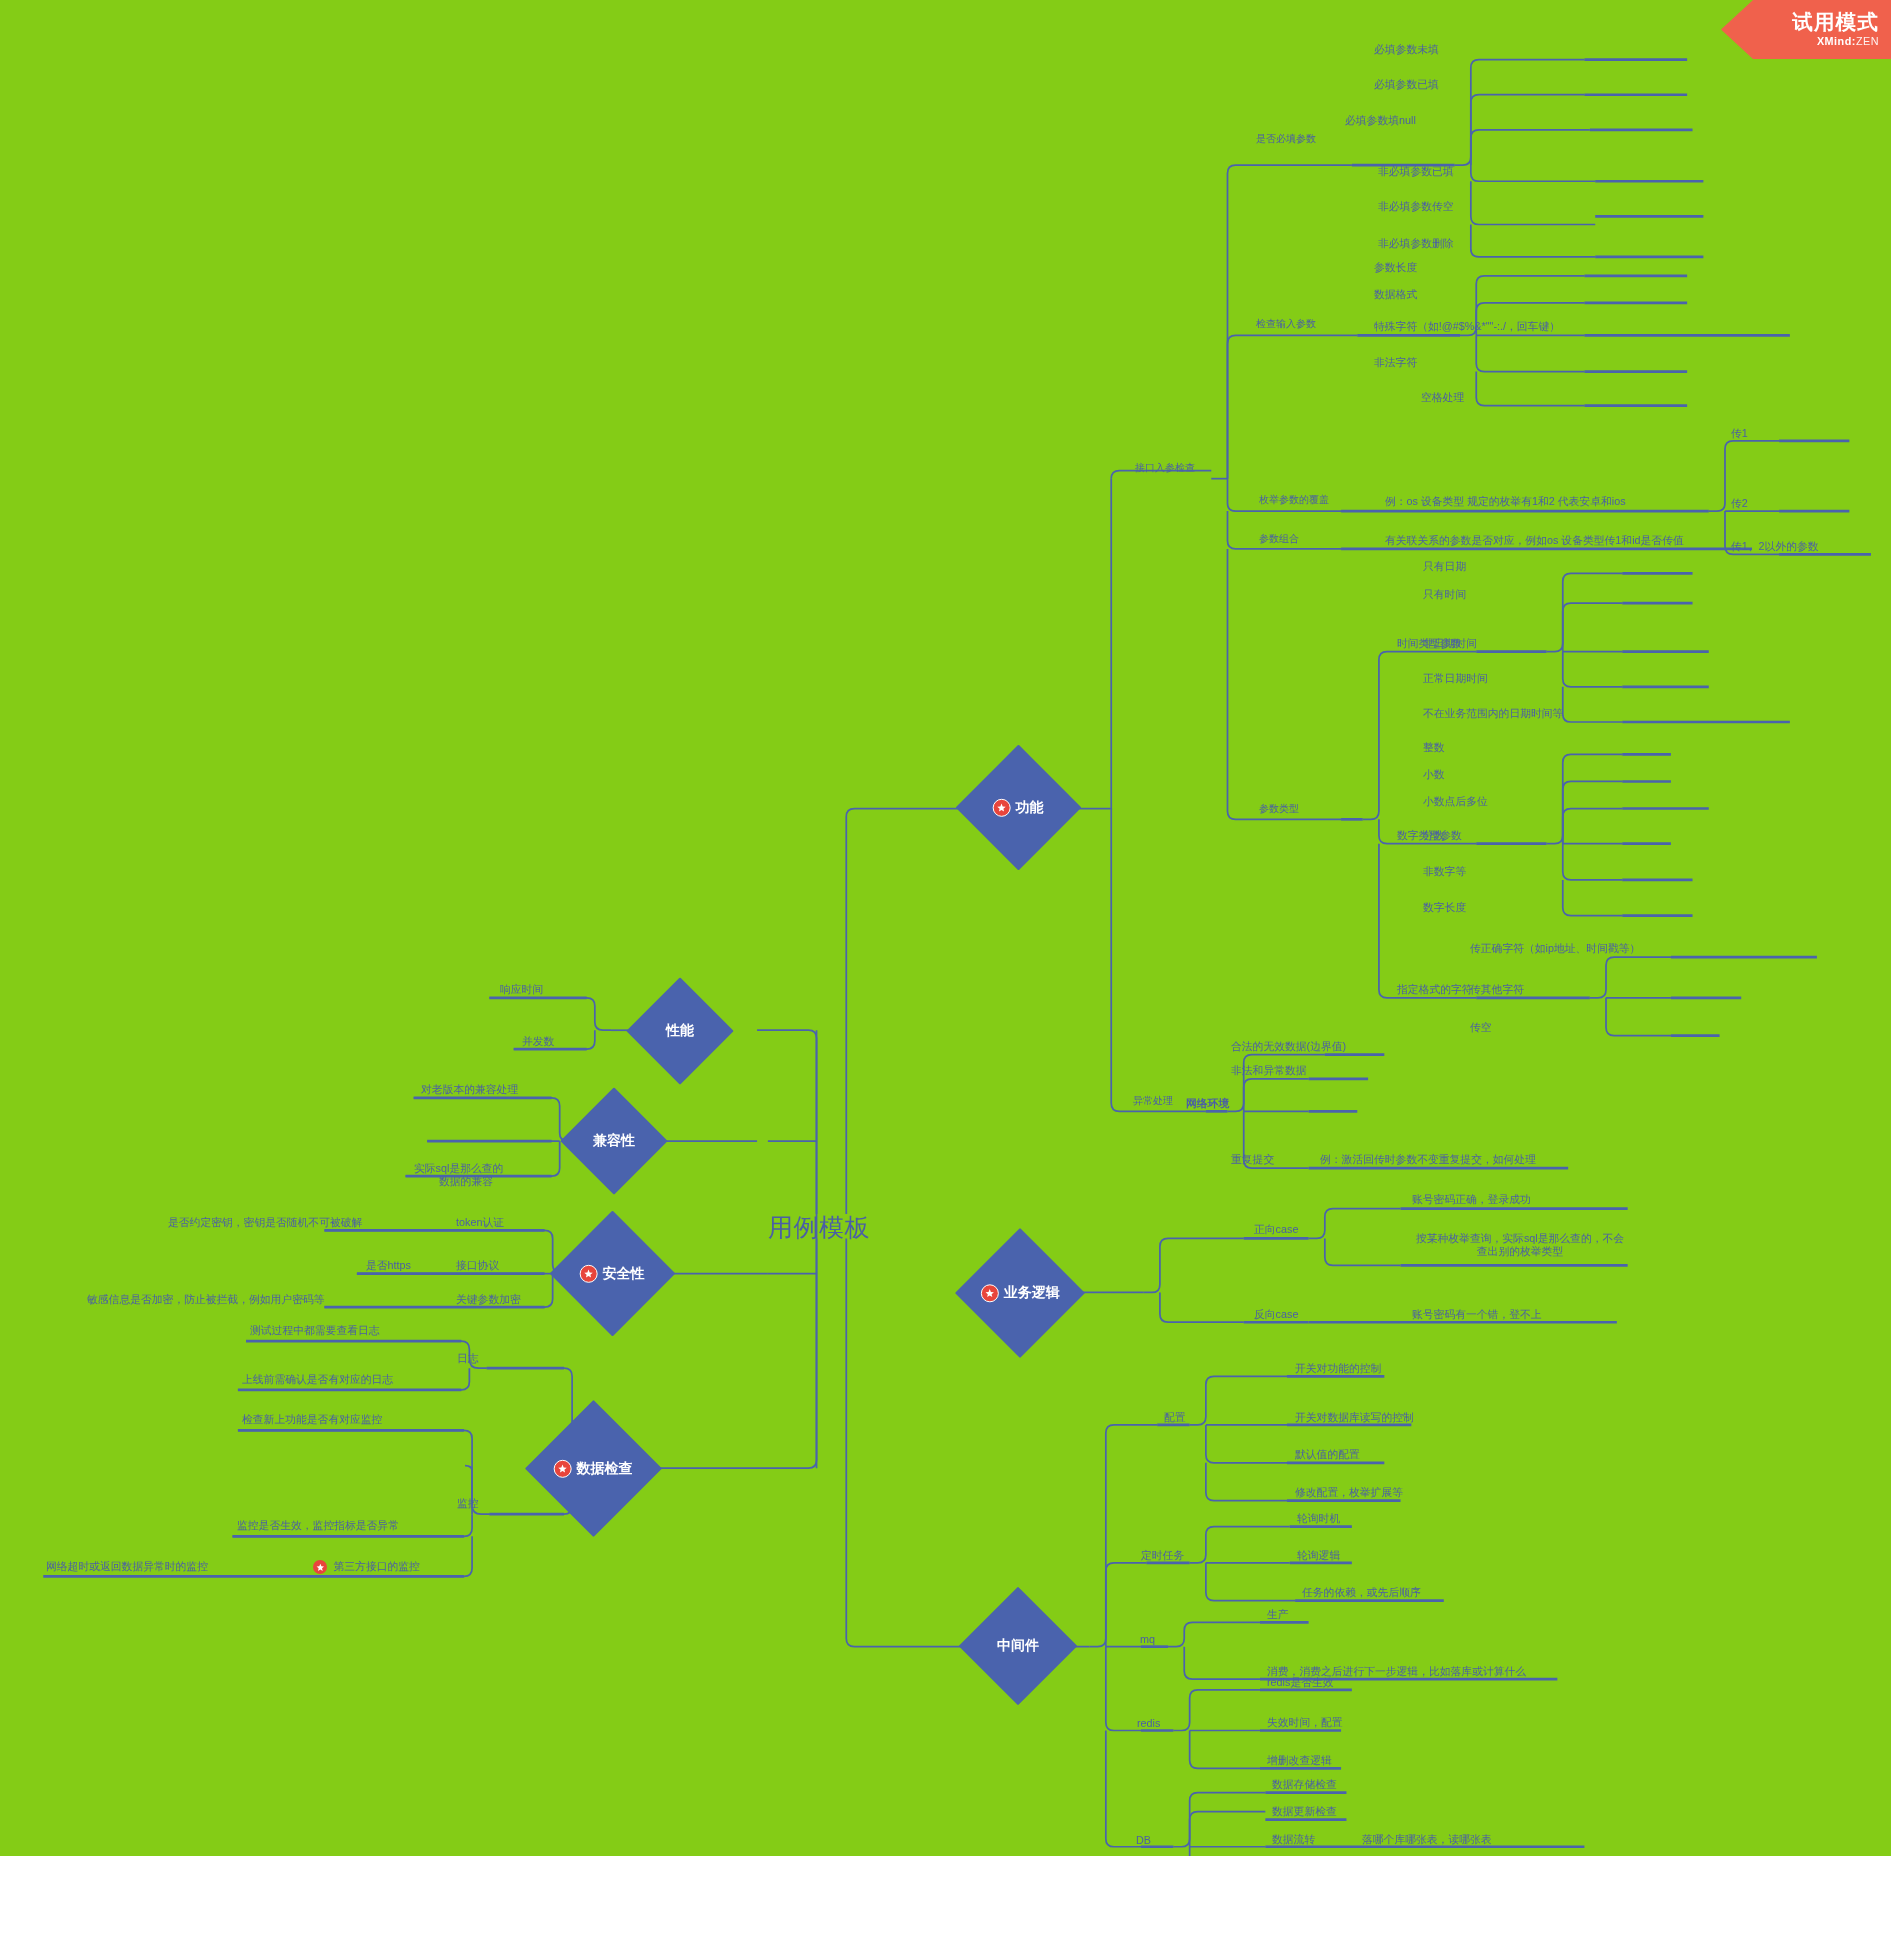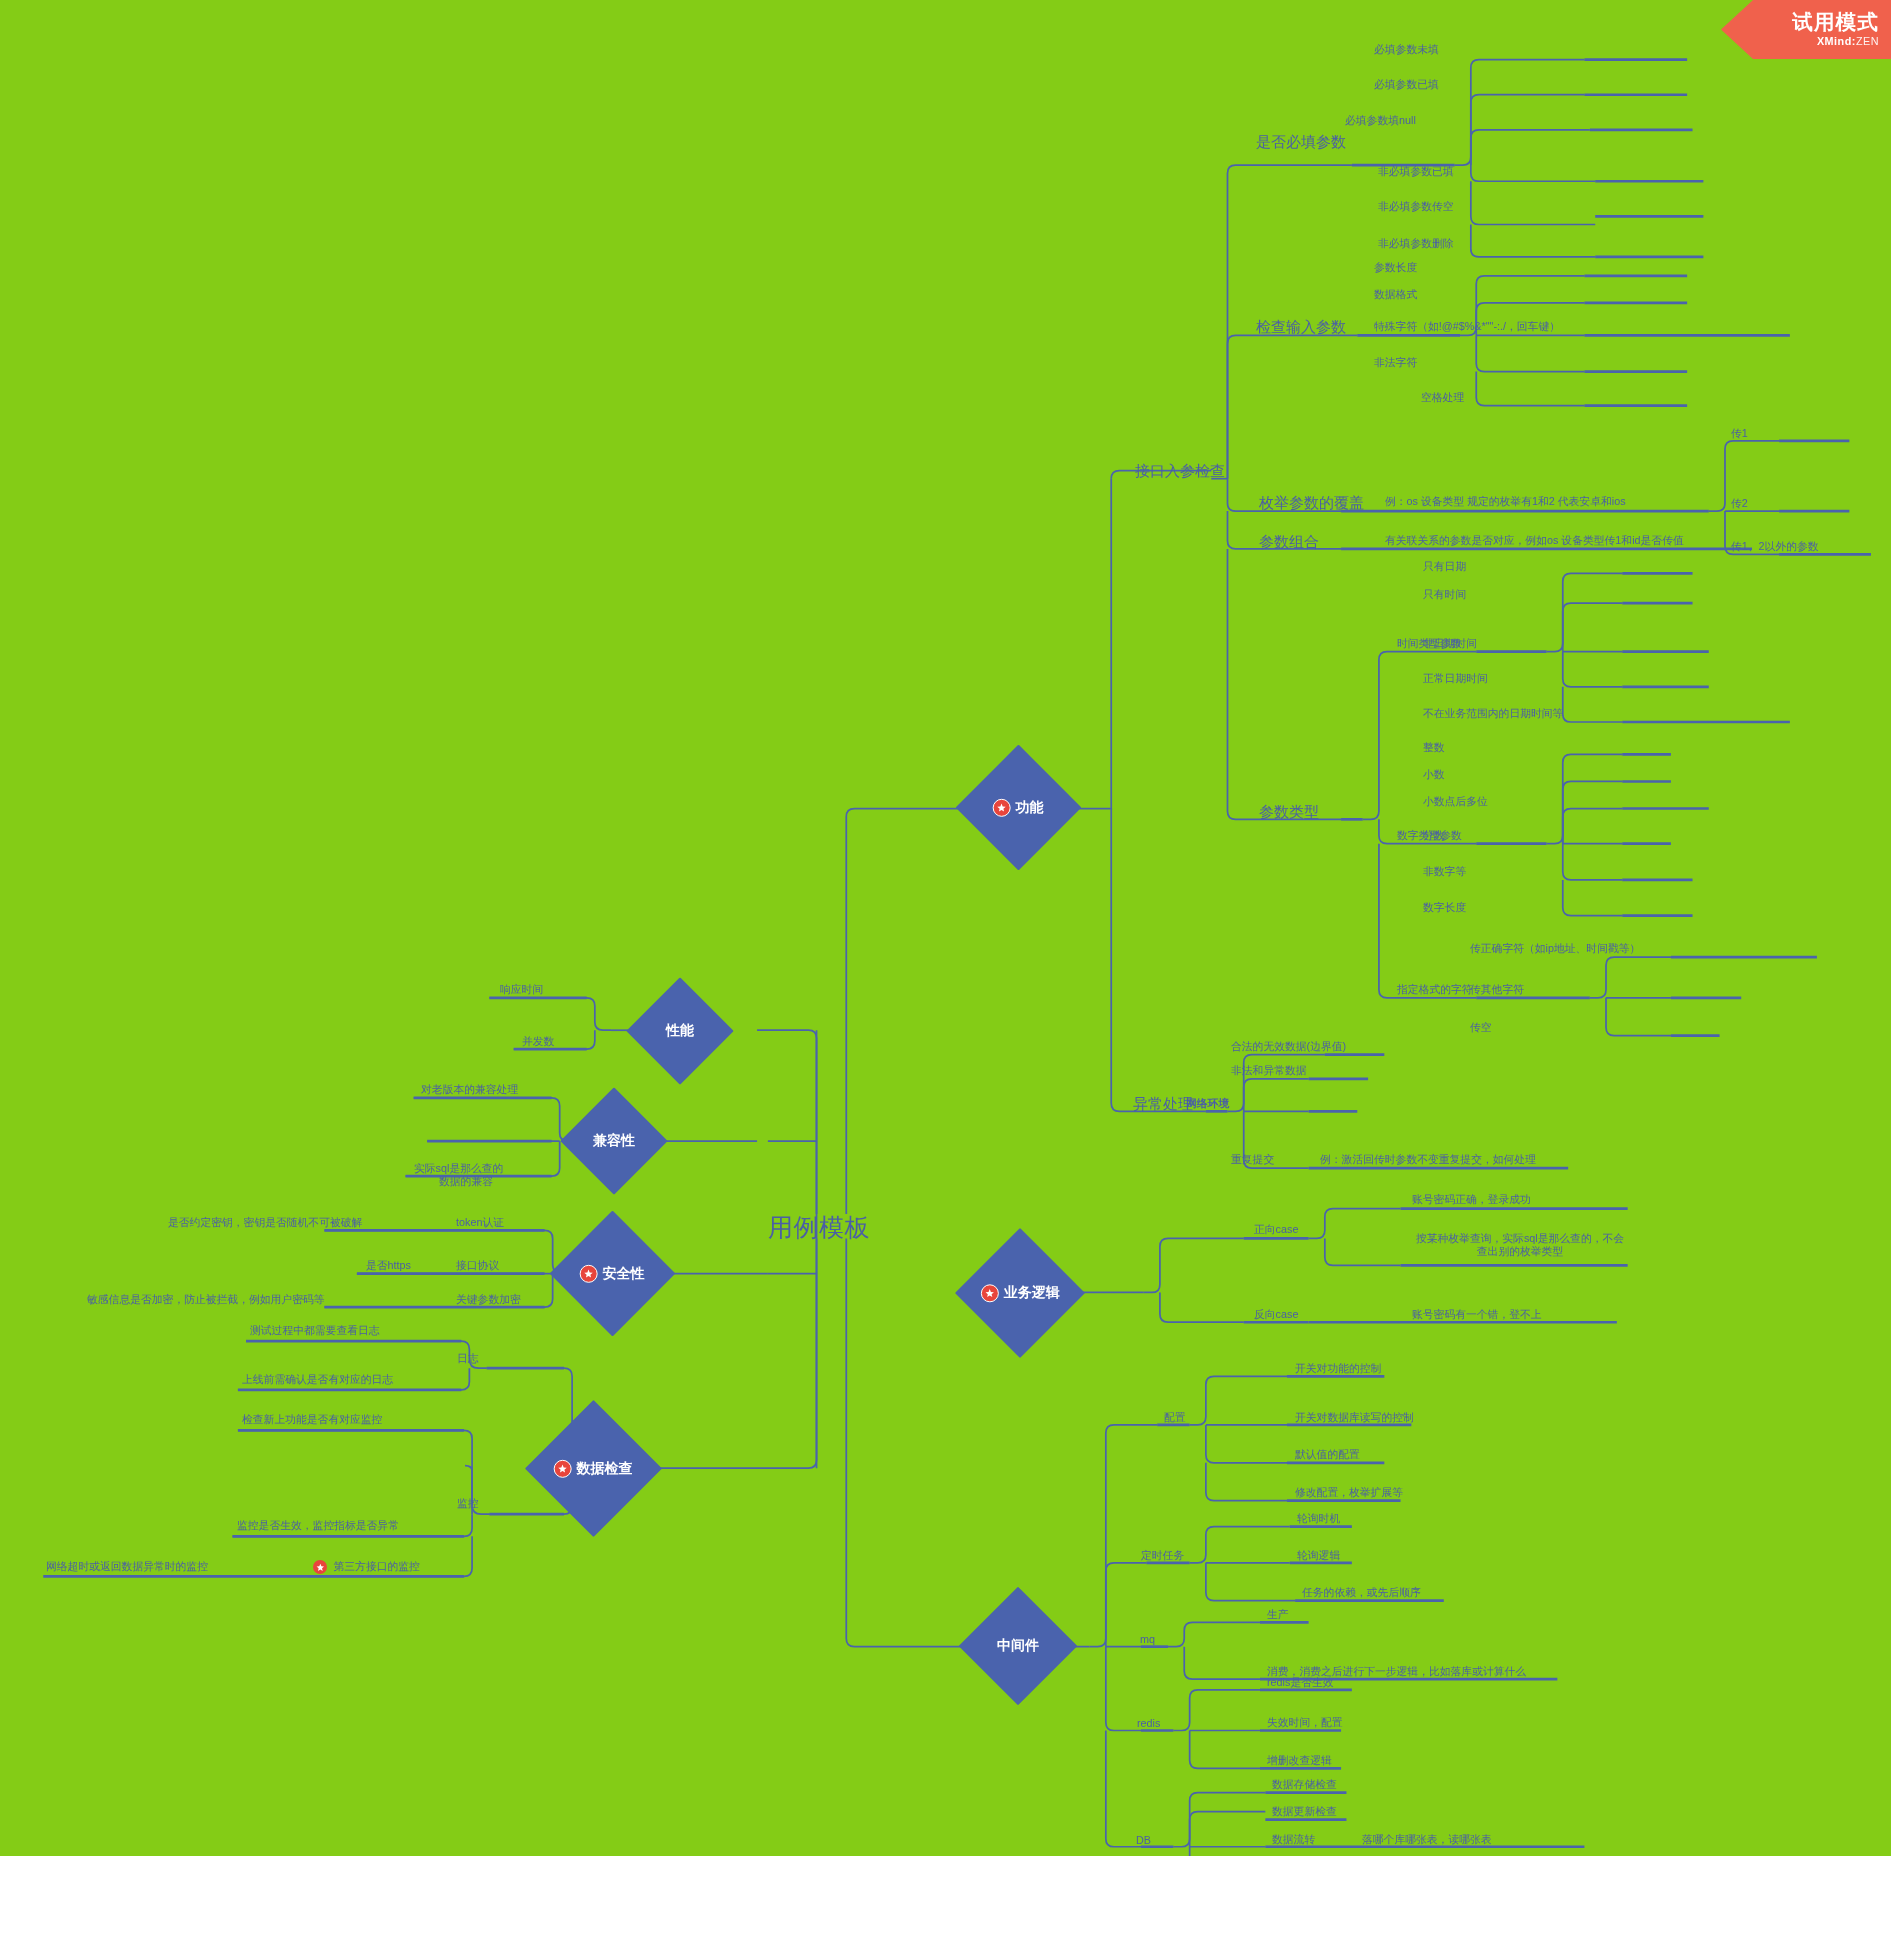--- a/index.html
+++ b/index.html
@@ -27,21 +27,21 @@
     color:#4a5fa5;
     white-space:nowrap;
     line-height:1.25;
     font-weight:400;
   }
   .node.t0{ 
     font-size:25px;
     font-weight:400;
     letter-spacing:0.5px;
   }
-  .node.t2{font-size:15px;}
+  .node.t2{font-size:10px;}
   .node.t3{font-size:10.8px;}
   .node.wrap{white-space:normal;text-align:center;}
 
   
   .diamond{
     position:absolute;
     background:#4a63ad;
     color:#ffffff;
     display:flex;
     align-items:center;

